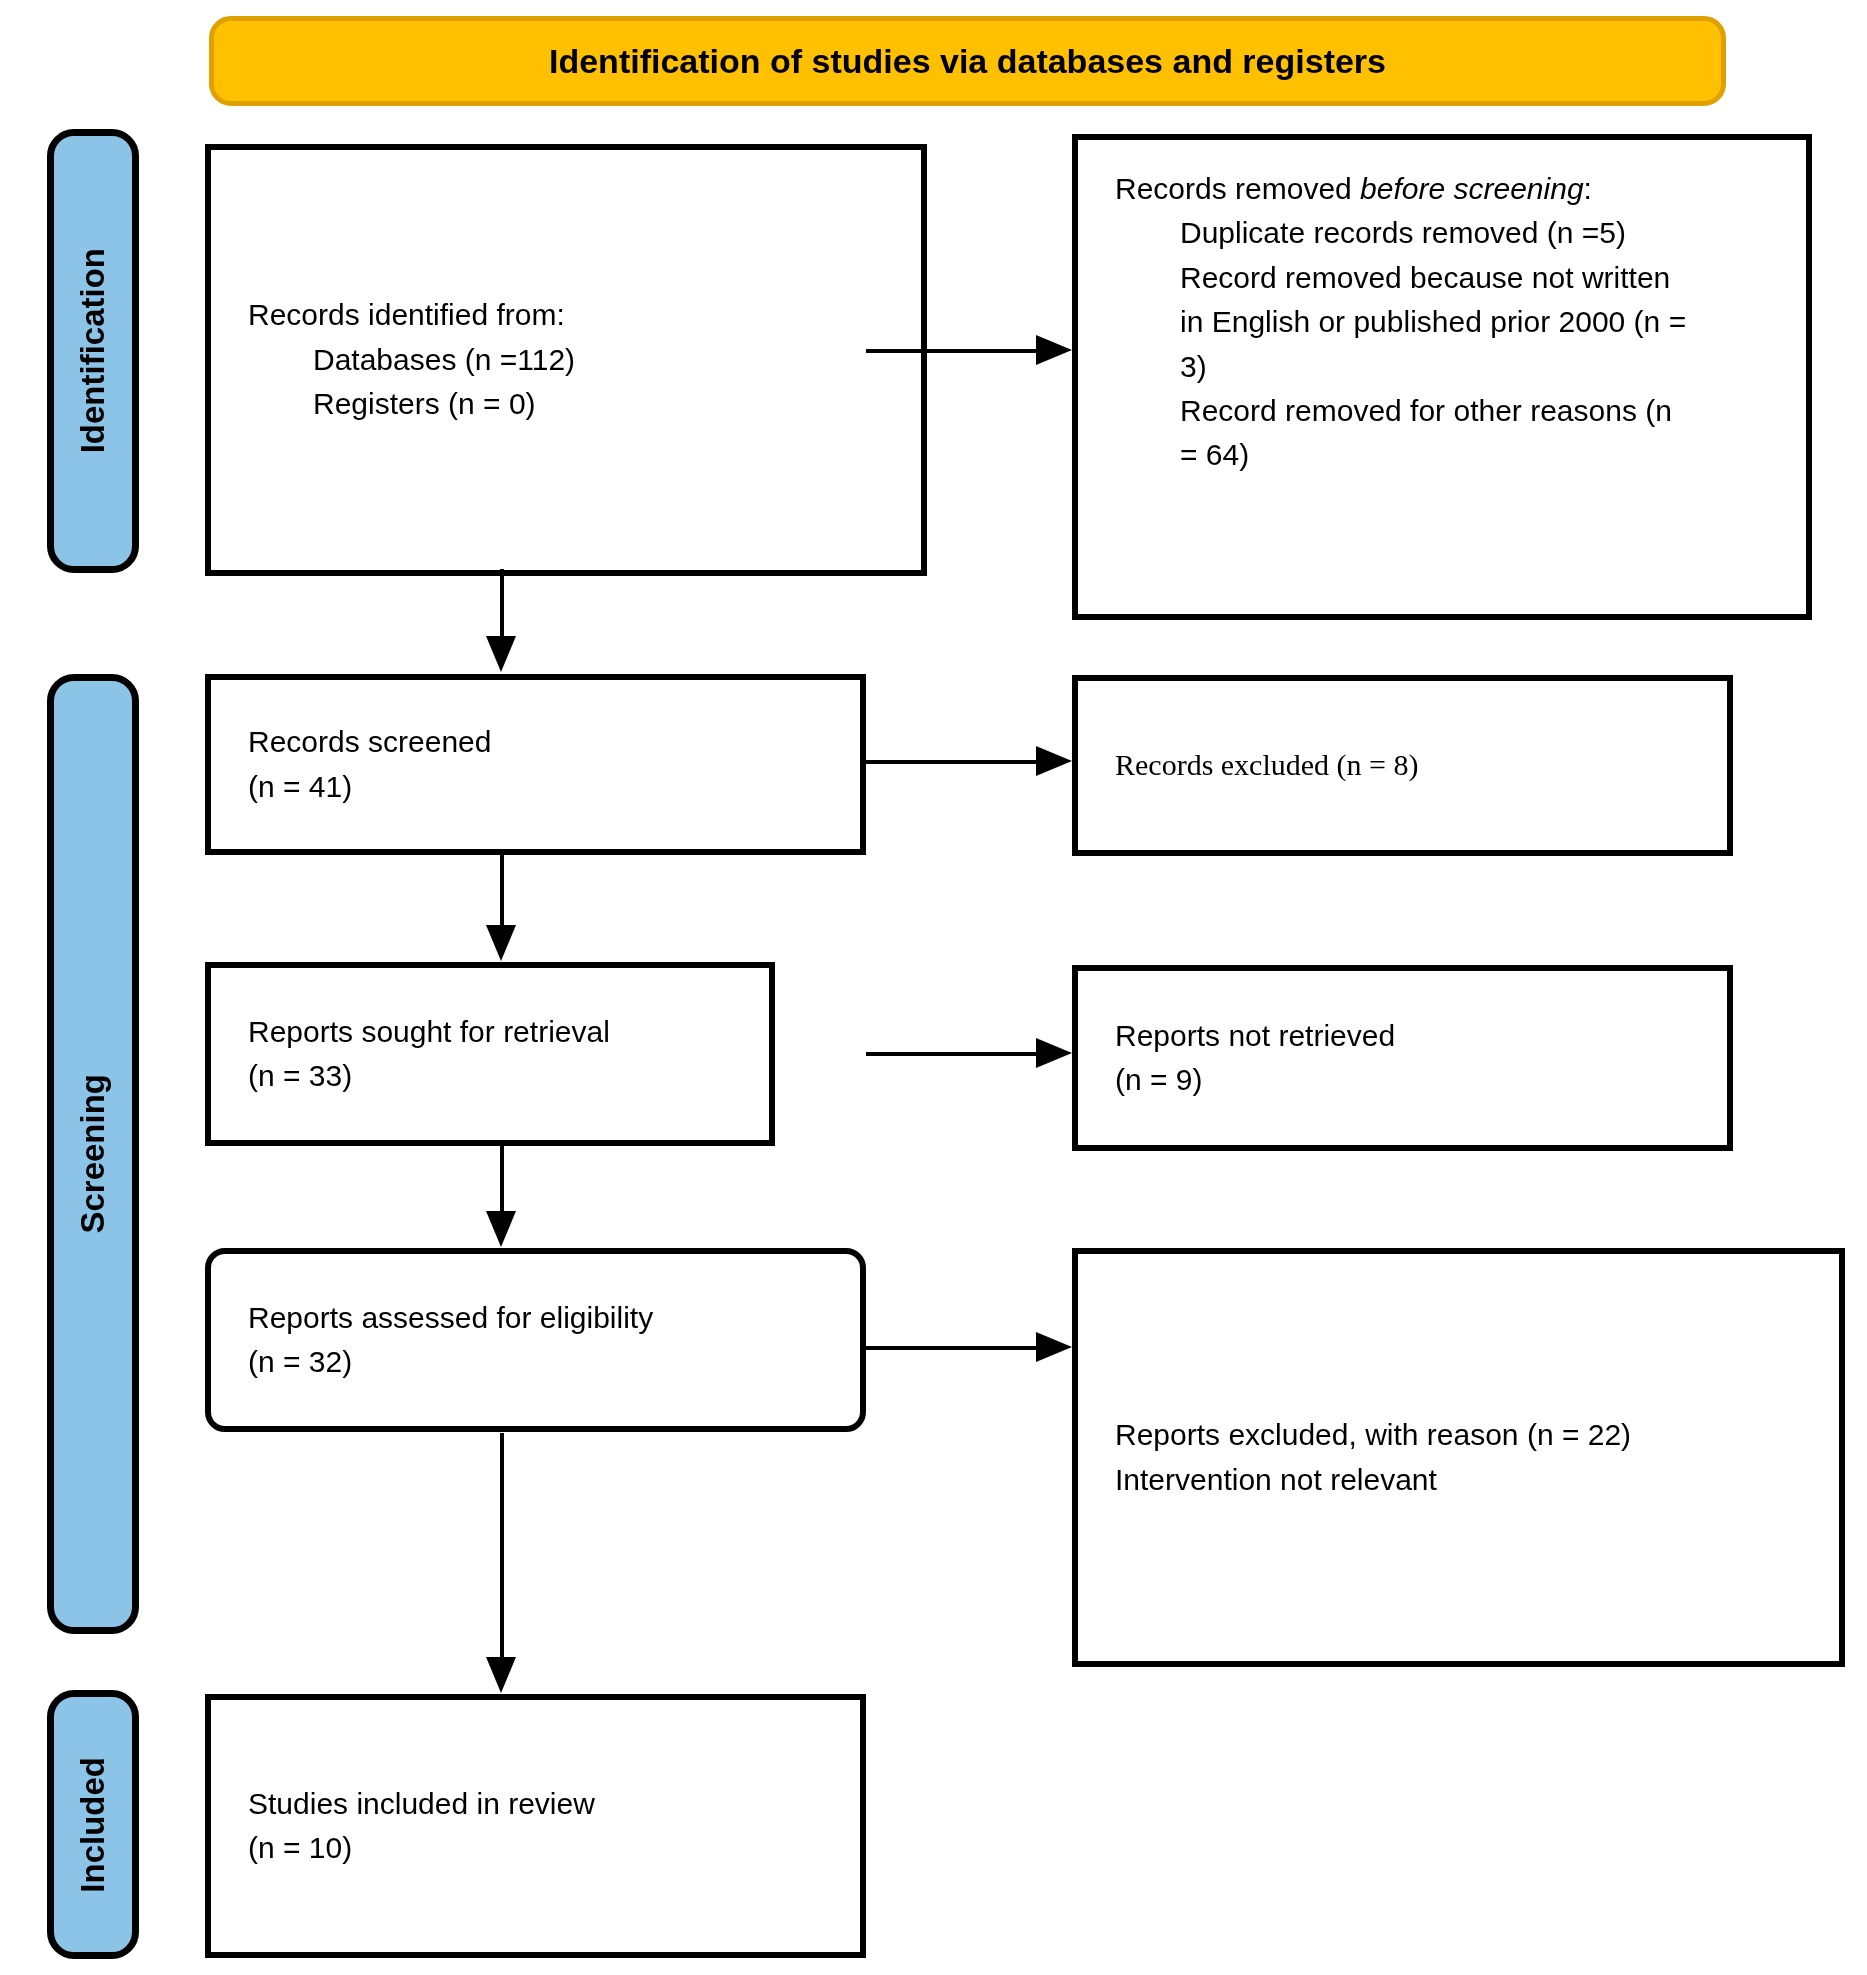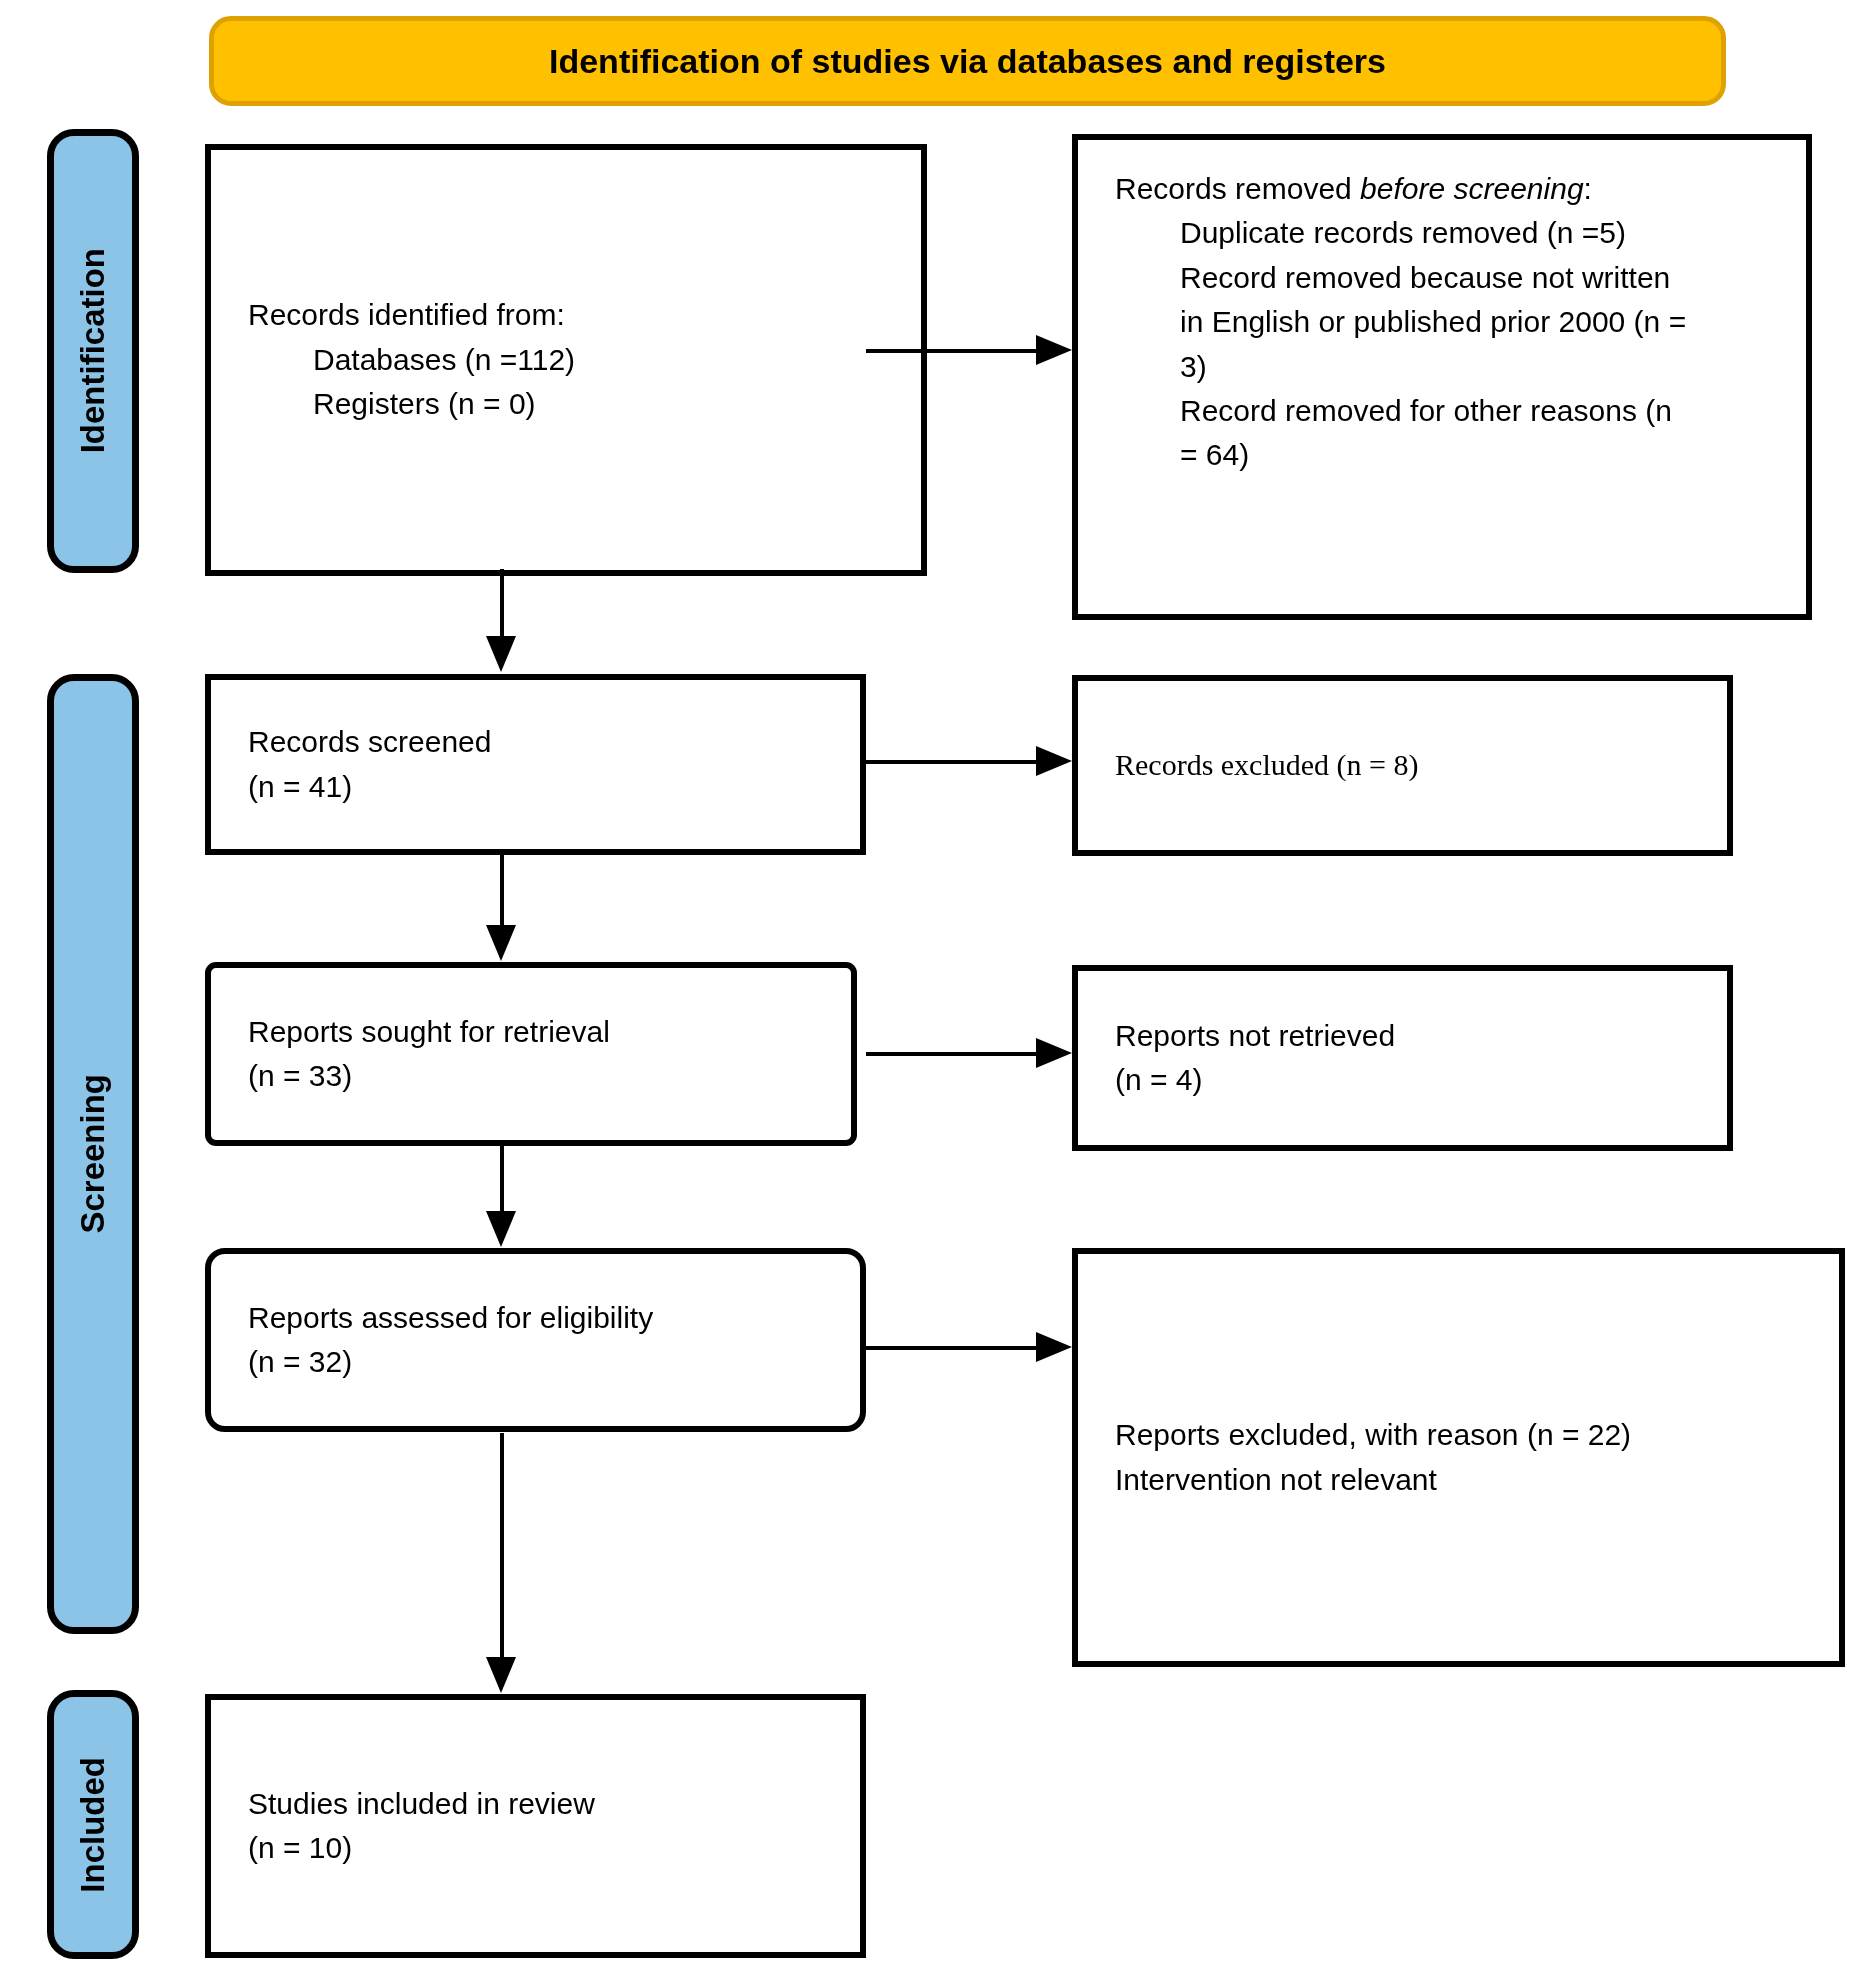--- a/index.html
+++ b/index.html
@@ -36,21 +36,21 @@
     font-size:30px; line-height:1.48;
     display:flex; flex-direction:column; justify-content:center;
     padding-left:37px; padding-right:16.3px;
   }
   .box .indent{margin-left:65px;}
   .box.topalign{justify-content:flex-start; padding-top:27px;}
   .box .item{max-width:513px;}
 
   .bA{left:205px; top:144px;  width:722px; height:432px;justify-content:center;}
   .bC{left:205px; top:674px; width:661px; height:181px;}
-  .bC2{left:205px; top:962px; width:652px; height:184px;border-radius:11px;}
+  .bC2{left:205px; top:962px; width:570px; height:184px;}
   .bC3{left:205px; top:1248px; width:661px; height:184px;border-radius:20px;}
   .bG{left:205px; top:1694px; width:661px; height:264px;}
 
   .bB{left:1072px; top:134px;  width:740px; height:486px;}
   .bD{left:1072px; top:675px; width:661px; height:181px;font-family:Liberation Serif, serif;}
   .bE{left:1072px; top:965px; width:661px; height:186px;}
   .bF{left:1072px; top:1248px; width:773px; height:419px;}
 
   
   .hline{position:absolute; height:3.5px; background:var(--line);}
@@ -113,21 +113,21 @@
     <div class="indent item">Record removed because not written in English or published prior 2000 (n = 3)</div>
     <div class="indent item">Record removed for other reasons (n = 64)</div>
   </div>
 
   <div class="box bD">
     <div>Records excluded (n = 8)</div>
   </div>
 
   <div class="box bE">
     <div>Reports not retrieved</div>
-    <div>(n = 4)</div>
+    <div>(n = 9)</div>
   </div>
 
   <div class="box bF">
     <div>Reports excluded, with reason (n = 22)</div>
     <div>Intervention not relevant</div>
   </div>
 
   <div>
     <div class="hline" style="left:866px; top:349px; width:173px;"></div>
     <div class="head-right" style="left:1036px; top:335px;"></div>

